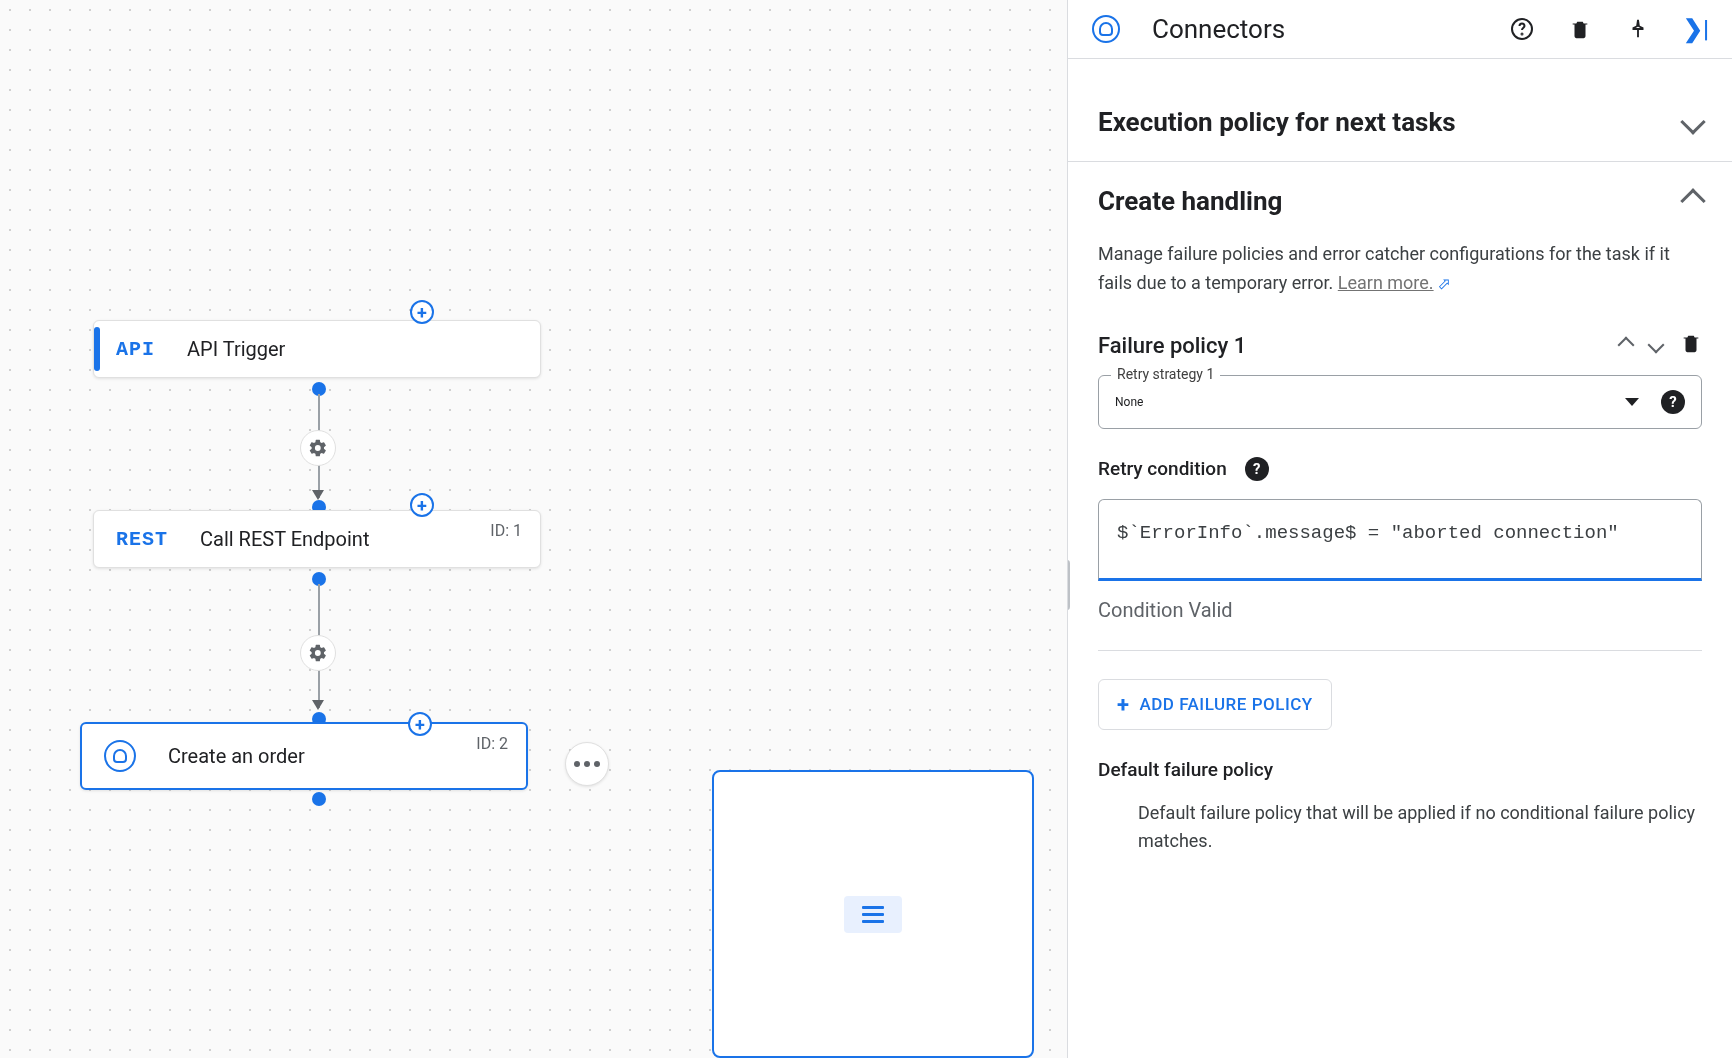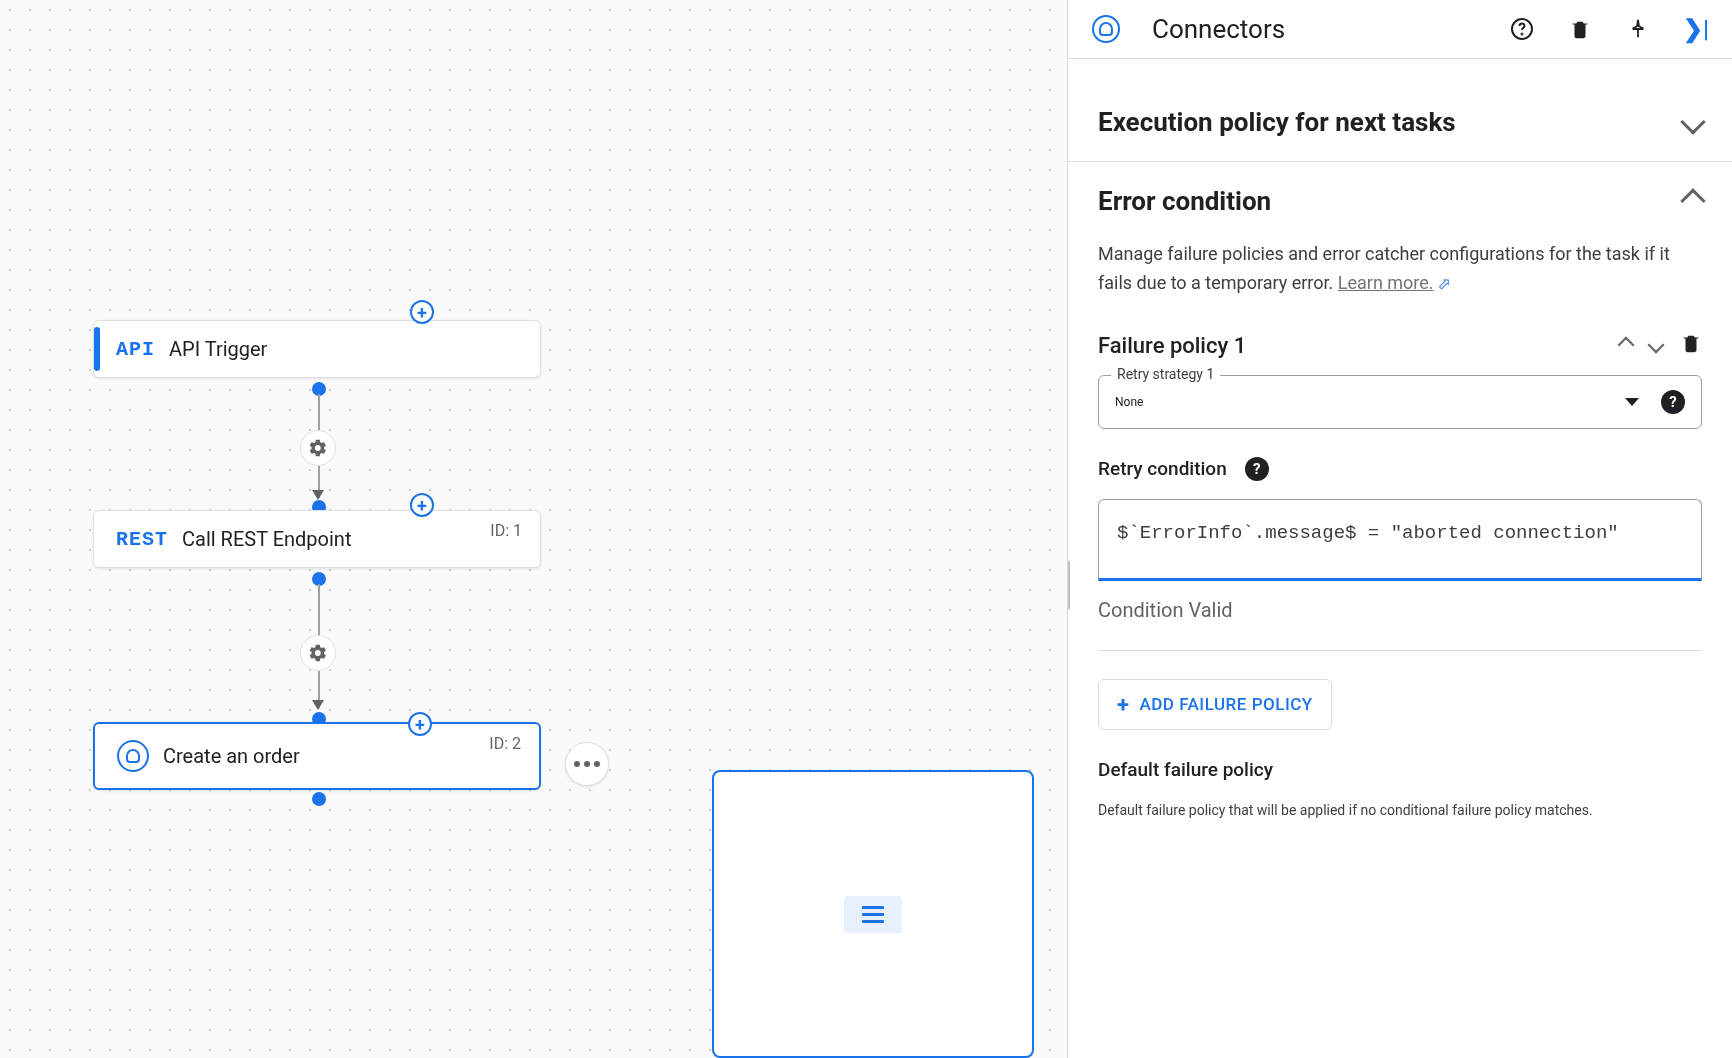--- a/index.html
+++ b/index.html
@@ -3,21 +3,21 @@
 <meta charset="utf-8">
 <style>
 * { box-sizing: border-box; margin: 0; padding: 0; font-family: 'Google Sans', Roboto, Arial, sans-serif; }
 body { display: flex; width: 1732px; height: 1058px; overflow: hidden; background: #fff; }
 
 
 .canvas { flex: 1; position: relative; background: #fafafa; overflow: hidden; }
 .dots-bg { position: absolute; inset: 0; background-image: radial-gradient(circle, #d0d0d0 1.5px, transparent 1.5px); background-size: 20px 20px; }
 
 
-.node { position: absolute; background: #fff; border: 1px solid #e0e0e0; border-radius: 6px; box-shadow: 0 1px 3px rgba(0,0,0,0.1); padding: 16px 22px; display: flex; align-items: center; gap: 14px; min-width: 380px; }
+.node { position: absolute; background: #fff; border: 1px solid #e0e0e0; border-radius: 6px; box-shadow: 0 1px 3px rgba(0,0,0,0.1); padding: 16px 22px; display: flex; align-items: center; gap: 32px; min-width: 380px; }
 .node.selected { border: 2px solid #1a73e8; }
 .node-accent { position: absolute; left: 0; top: 6px; bottom: 6px; width: 6px; background: #1a73e8; border-radius: 3px; }
 .node-icon { font-family: 'Courier New', monospace; font-weight: 900; color: #1a73e8; font-size: 20px; letter-spacing: 1px; }
 .node-label { font-size: 20px; color: #202124; }
 .node-id { position: absolute; top: 10px; right: 18px; font-size: 16px; color: #5f6368; }
 .connector-icon { width: 32px; height: 32px; border: 2px solid #1a73e8; border-radius: 50%; display: flex; align-items: center; justify-content: center; }
 .connector-plug { width: 14px; height: 14px; border: 2px solid #1a73e8; border-radius: 50% 50% 4px 4px; position: relative; }
 
 
 .add-btn { position: absolute; width: 24px; height: 24px; border: 2px solid #1a73e8; border-radius: 50%; background: #fff; display: flex; align-items: center; justify-content: center; color: #1a73e8; font-size: 18px; font-weight: bold; cursor: pointer; }
@@ -70,21 +70,21 @@
 .cond-label { font-size: 19px; font-weight: 500; color: #202124; }
 .cond-box { border: 1px solid #9aa0a6; border-bottom: 3px solid #1a73e8; border-radius: 6px 6px 0 0; padding: 22px 18px 34px 18px; font-family: 'Courier New', monospace; font-size: 19px; color: #3c4043; }
 .cond-status { font-size: 20px; color: #5f6368; margin-top: 17px; }
 
 .divider { border: none; border-top: 1px solid #dadce0; margin: 28px 0; }
 
 .add-policy-btn { display: inline-flex; align-items: center; gap: 10px; border: 1px solid #dadce0; border-radius: 6px; padding: 12px 18px; color: #1a73e8; font-size: 17px; font-weight: 500; letter-spacing: 0.5px; cursor: pointer; }
 .add-policy-btn .plus { font-size: 22px; font-weight: bold; }
 
 .default-title { font-size: 19px; font-weight: 500; color: #202124; margin-top: 28px; margin-bottom: 18px; }
-.default-desc { font-size: 14px; color: #3c4043; line-height: 1.6; }
+.default-desc { font-size: 18px; color: #3c4043; line-height: 1.6; margin-left: 40px; }
 
 .chevron { width: 18px; height: 18px; border-right: 3px solid #5f6368; border-bottom: 3px solid #5f6368; }
 .chevron.down { transform: rotate(45deg); }
 .chevron.up { transform: rotate(-135deg); }
 
 .scroll-hint { position: absolute; left: -4px; top: 560px; width: 6px; height: 50px; background: #bdc1c6; border-radius: 3px; }
 </style>
 </head>
 <body>
 
@@ -118,21 +118,21 @@
 
   <div class="edge" style="left:318px; top:584px; height:124px;"></div>
   <div class="gear" style="left:300px; top:635px;">
     <svg viewBox="0 0 24 24">
         <path d="M19.14,12.94a7,7,0,0,0,.05-.94,7,7,0,0,0-.05-.94l2.11-1.65a.5.5,0,0,0,.12-.64l-2-3.46a.5.5,0,0,0-.61-.22l-2.49,1a7,7,0,0,0-1.62-.94l-.38-2.65A.49.49,0,0,0,13.77,2H9.77a.49.49,0,0,0-.49.42l-.38,2.65a7,7,0,0,0-1.62.94l-2.49-1a.5.5,0,0,0-.61.22l-2,3.46a.5.5,0,0,0,.12.64L4.41,11.06a7,7,0,0,0-.05.94,7,7,0,0,0,.05.94L2.3,14.59a.5.5,0,0,0-.12.64l2,3.46a.5.5,0,0,0,.61.22l2.49-1a7,7,0,0,0,1.62.94l.38,2.65a.49.49,0,0,0,.49.42h4a.49.49,0,0,0,.49-.42l.38-2.65a7,7,0,0,0,1.62-.94l2.49,1a.5.5,0,0,0,.61-.22l2-3.46a.5.5,0,0,0-.12-.64ZM11.77,15.5A3.5,3.5,0,1,1,15.27,12,3.5,3.5,0,0,1,11.77,15.5Z"></path>
       </svg>
   </div>
   <div class="arrow-head" style="left:312px; top:700px;"></div>
   <div class="port-dot" style="left:312px; top:712px;"></div>
 
-  <div class="node selected" style="left:93px; top:722px; width:448px;">
+  <div class="node selected" style="left:80px; top:722px; width:448px;">
     <div class="connector-icon">
       <div class="connector-plug"></div>
     </div>
     <span class="node-label">Create an order</span>
     <span class="node-id">ID: 2</span>
   </div>
   <div class="add-btn" style="left:408px; top:712px;">+</div>
   <div class="port-dot" style="left:312px; top:792px;"></div>
 
   <div class="more-btn" style="left:565px; top:742px;">
@@ -185,21 +185,21 @@
   <div class="section">
     <div style="height:24px;"></div>
     <div class="section-hdr">
       <span class="section-title">Execution policy for next tasks</span>
       <div class="chevron down"></div>
     </div>
   </div>
 
   <div class="section" style="border-bottom:none;">
     <div class="section-hdr">
-      <span class="section-title">Error condition</span>
+      <span class="section-title">Create handling</span>
       <div class="chevron up"></div>
     </div>
     <div class="section-body">
       <p class="section-desc">
         <span>Manage failure policies and error catcher configurations for the task if it fails due to a temporary error. </span><a class="learn-link">Learn more.</a><span class="ext-icon">⬀</span>
       </p>
 
       <div class="policy-hdr">
         <span class="policy-title">Failure policy 1</span>
         <div class="policy-ctrls">

